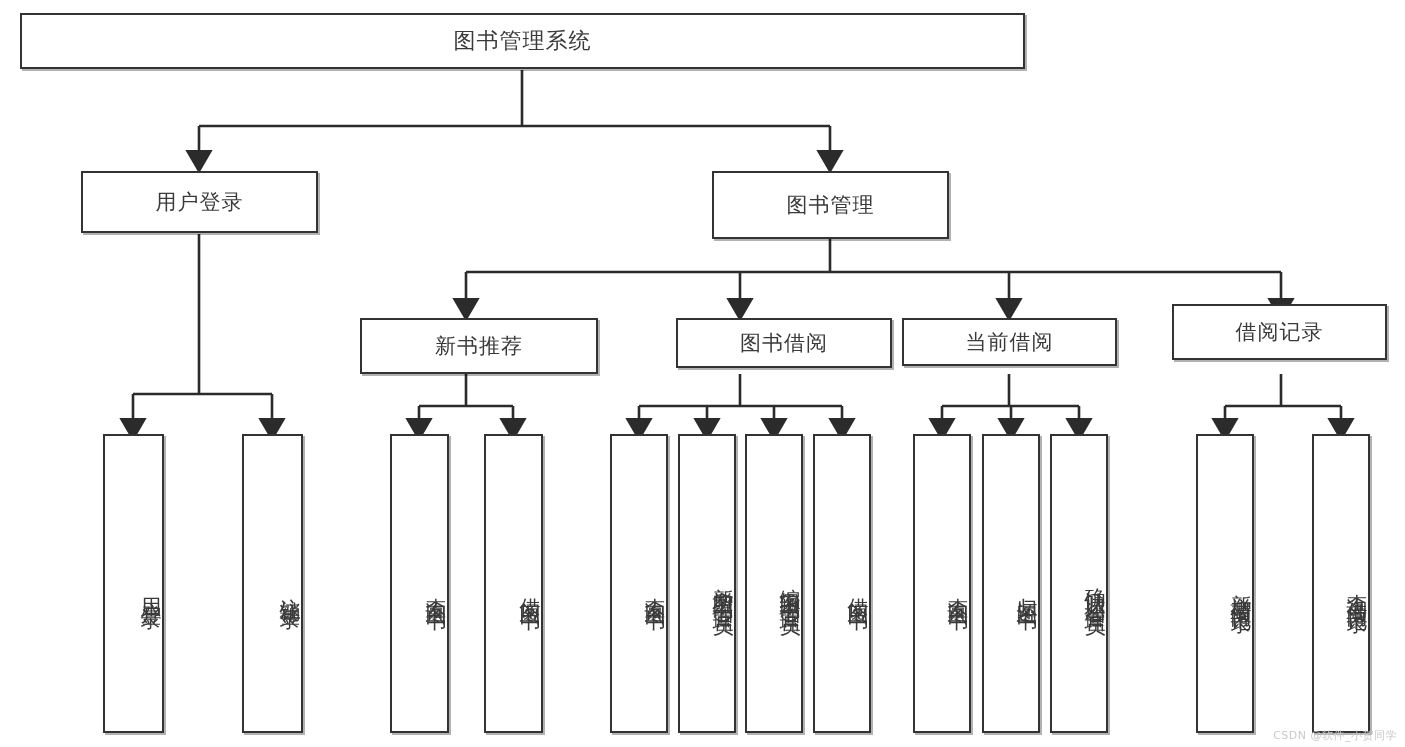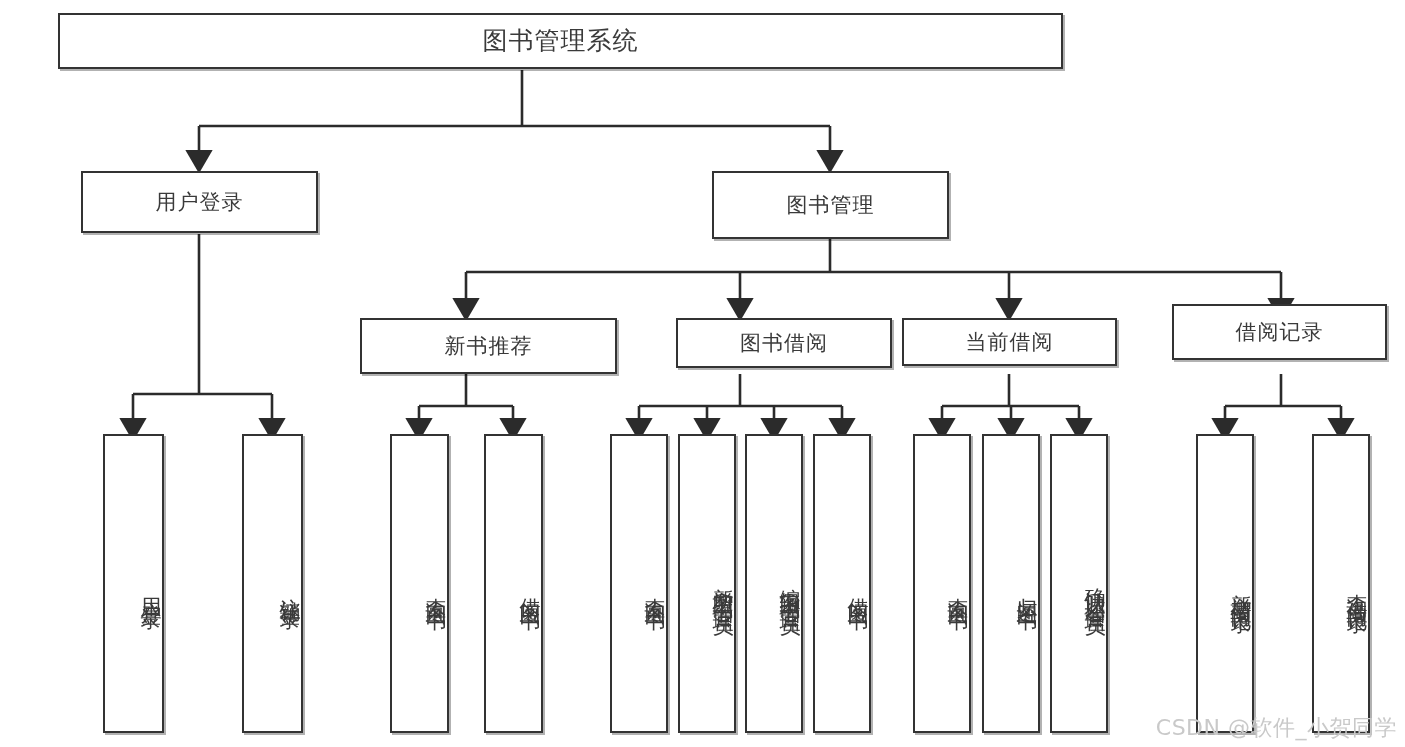--- a/index.html
+++ b/index.html
@@ -36,43 +36,42 @@
     align-items: center;
     justify-content: center;
     color: #3a3a3a;
     line-height: 1.05;
   }
   .node.horiz {
     font-size: 21px;
     letter-spacing: 1px;
   }
   .node.root {
-    font-size: 25px;
-    margin-left: 38px;
+    font-size: 22px;
   }
   .node.vert {
     writing-mode: vertical-rl;
     text-orientation: upright;
     font-size: 21px;
     letter-spacing: 4px;
     align-items: flex-start;
     justify-content: center;
     padding-top: 10px;
   }
   .node.vert > .vtext {
     writing-mode: vertical-rl;
     text-orientation: upright;
     display: block;
     white-space: nowrap;
   }
   .watermark {
     position: absolute;
     right: 8px;
     bottom: 4px;
-    font-size: 22px;
+    font-size: 11px;
     color: #c9c9c9;
     letter-spacing: 0.5px;
     white-space: nowrap;
     font-family: "DejaVu Sans", "Liberation Sans", sans-serif;
   }
 </style>
 </head>
 <body>
 
 <div id="diagram">
@@ -125,21 +124,21 @@
       <path d="M 1225 406 L 1225 420" marker-end="url(#arrow)"></path>
       <path d="M 1341 406 L 1341 420" marker-end="url(#arrow)"></path>
     </g>
   </svg>
 
   <div class="node horiz root" style="left:20px; top:13px; width:1005px; height:56px;">图书管理系统</div>
 
   <div class="node horiz" style="left:81px; top:171px; width:237px; height:62px;">用户登录</div>
   <div class="node horiz" style="left:712px; top:171px; width:237px; height:68px;">图书管理</div>
 
-  <div class="node horiz" style="left:360px; top:318px; width:257px; height:56px;">新书推荐</div>
+  <div class="node horiz" style="left:360px; top:318px; width:238px; height:56px;">新书推荐</div>
   <div class="node horiz" style="left:664px; top:318px; width:216px; height:50px;margin-left:12px;">图书借阅</div>
   <div class="node horiz" style="left:902px; top:318px; width:215px; height:48px;">当前借阅</div>
   <div class="node horiz" style="left:1172px; top:304px; width:215px; height:56px;">借阅记录</div>
 
   <div class="node vert" style="left:103px; top:434px; width:61px; height:299px;">
     <span class="vtext">用户登录</span>
   </div>
   <div class="node vert" style="left:242px; top:434px; width:61px; height:299px;">
     <span class="vtext">注销登录</span>
   </div>

